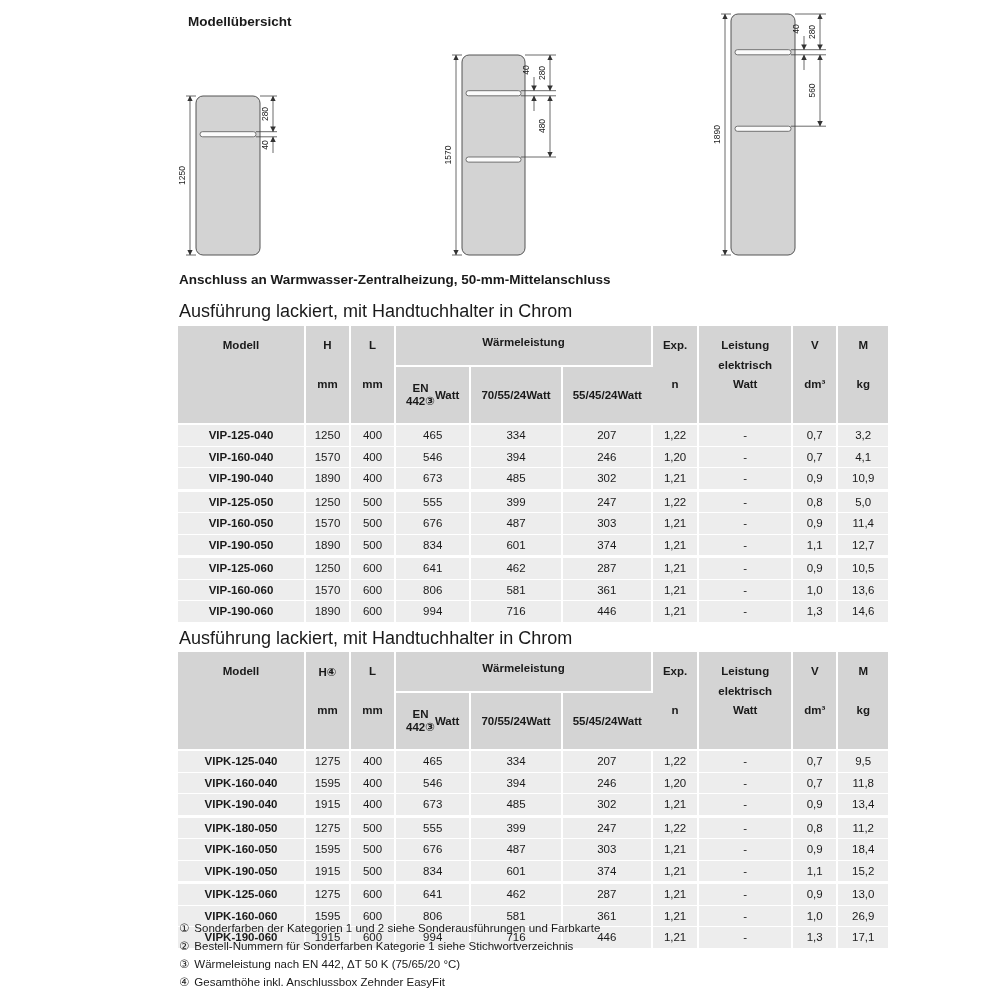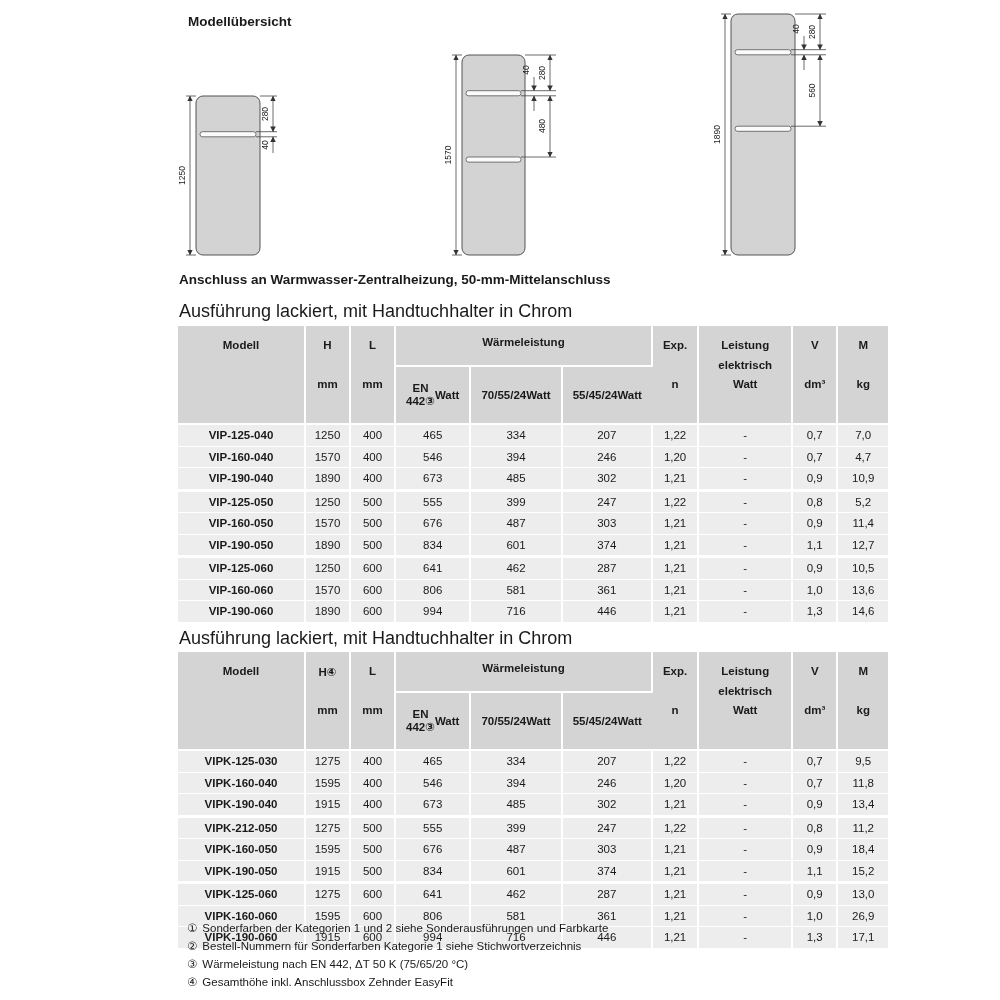--- a/index.html
+++ b/index.html
@@ -204,33 +204,33 @@
     <tr>
           <td class="model">VIP-125-040</td>
           <td>1250</td>
           <td>400</td>
           <td>465</td>
           <td>334</td>
           <td>207</td>
           <td>1,22</td>
           <td>-</td>
           <td>0,7</td>
-          <td>7,0</td>
+          <td>3,2</td>
         </tr>
         <tr>
           <td class="model">VIP-160-040</td>
           <td>1570</td>
           <td>400</td>
           <td>546</td>
           <td>394</td>
           <td>246</td>
           <td>1,20</td>
           <td>-</td>
           <td>0,7</td>
-          <td>4,7</td>
+          <td>4,1</td>
         </tr>
         <tr class="group-end">
           <td class="model">VIP-190-040</td>
           <td>1890</td>
           <td>400</td>
           <td>673</td>
           <td>485</td>
           <td>302</td>
           <td>1,21</td>
           <td>-</td>
@@ -240,21 +240,21 @@
         <tr>
           <td class="model">VIP-125-050</td>
           <td>1250</td>
           <td>500</td>
           <td>555</td>
           <td>399</td>
           <td>247</td>
           <td>1,22</td>
           <td>-</td>
           <td>0,8</td>
-          <td>5,2</td>
+          <td>5,0</td>
         </tr>
         <tr>
           <td class="model">VIP-160-050</td>
           <td>1570</td>
           <td>500</td>
           <td>676</td>
           <td>487</td>
           <td>303</td>
           <td>1,21</td>
           <td>-</td>
@@ -392,21 +392,21 @@
               <span>55/45/24</span>
               <span>Watt</span>
             </div>
         </th>
       </tr>
       <tr class="h3"></tr>
     </thead>
     <tbody>
 
     <tr>
-          <td class="model">VIPK-125-030</td>
+          <td class="model">VIPK-125-040</td>
           <td>1275</td>
           <td>400</td>
           <td>465</td>
           <td>334</td>
           <td>207</td>
           <td>1,22</td>
           <td>-</td>
           <td>0,7</td>
           <td>9,5</td>
         </tr>
@@ -428,21 +428,21 @@
           <td>400</td>
           <td>673</td>
           <td>485</td>
           <td>302</td>
           <td>1,21</td>
           <td>-</td>
           <td>0,9</td>
           <td>13,4</td>
         </tr>
         <tr>
-          <td class="model">VIPK-212-050</td>
+          <td class="model">VIPK-180-050</td>
           <td>1275</td>
           <td>500</td>
           <td>555</td>
           <td>399</td>
           <td>247</td>
           <td>1,22</td>
           <td>-</td>
           <td>0,8</td>
           <td>11,2</td>
         </tr>
@@ -502,21 +502,21 @@
           <td>716</td>
           <td>446</td>
           <td>1,21</td>
           <td>-</td>
           <td>1,3</td>
           <td>17,1</td>
         </tr>
       </tbody>
   </table>
 
-  <div class="abs" style="left:187px;top:919px;">
+  <div class="abs" style="left:179px;top:919px;">
     <div class="footnote">
       <span class="fn-marker">①</span><span>Sonderfarben der Kategorien 1 und 2 siehe Sonderausführungen und Farbkarte</span>
     </div>
     <div class="footnote">
       <span class="fn-marker">②</span><span>Bestell-Nummern für Sonderfarben Kategorie 1 siehe Stichwortverzeichnis</span>
     </div>
     <div class="footnote">
       <span class="fn-marker">③</span><span>Wärmeleistung nach EN 442, ΔT 50 K (75/65/20 °C)</span>
     </div>
     <div class="footnote">

